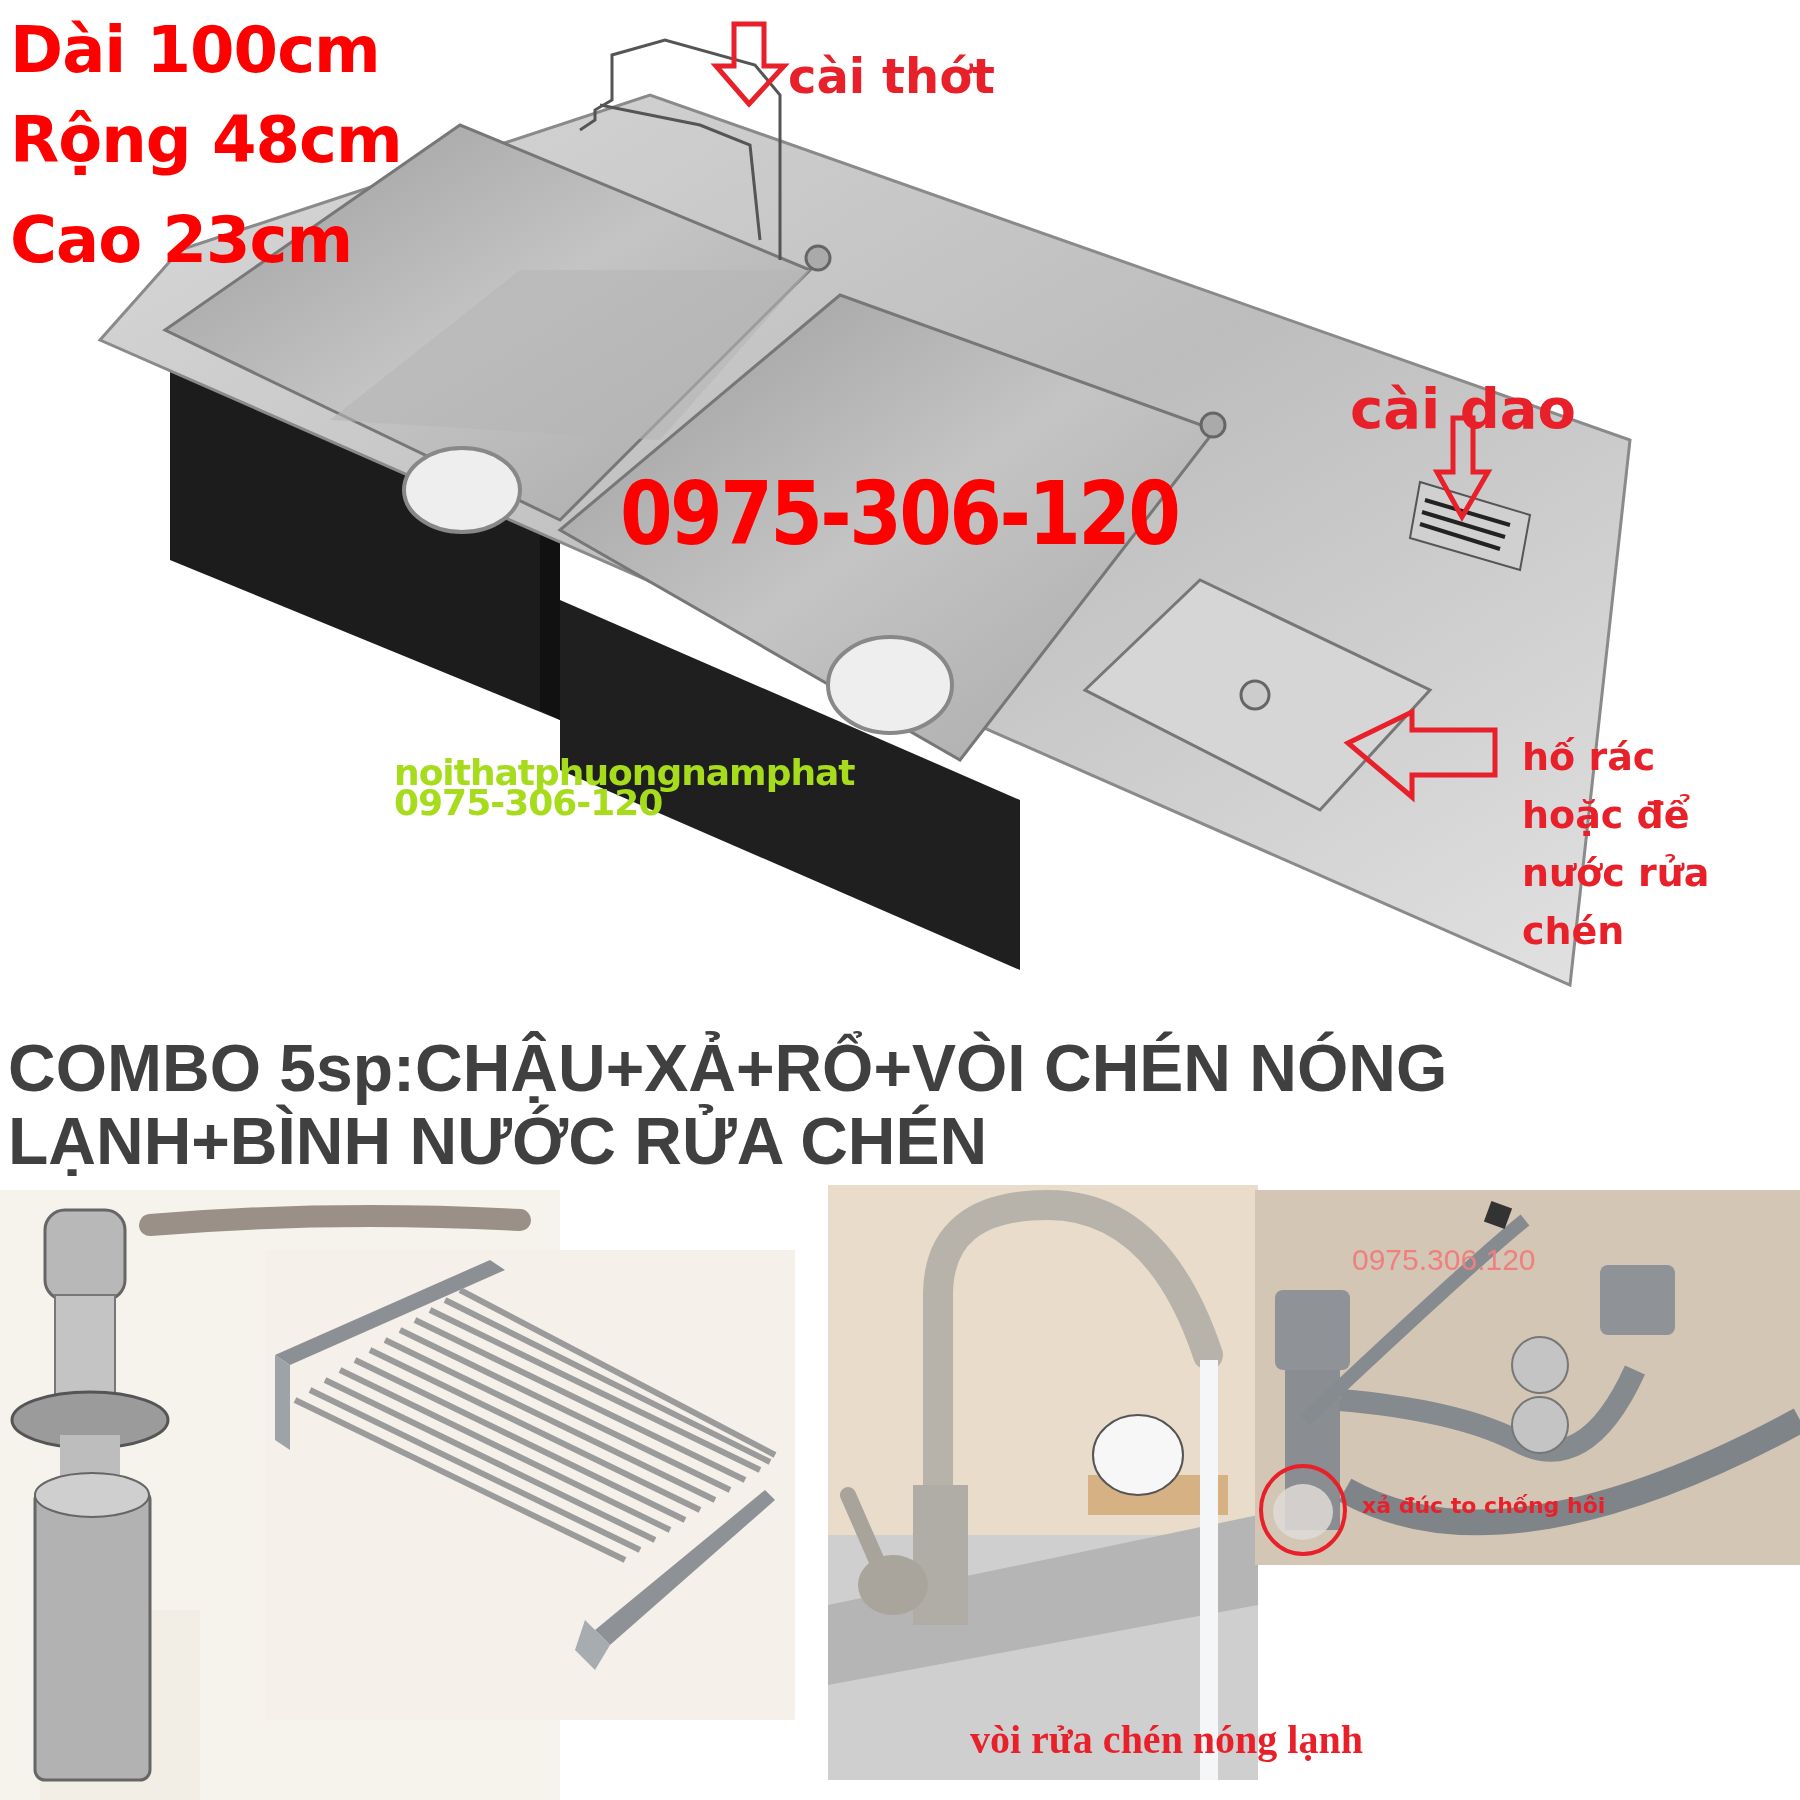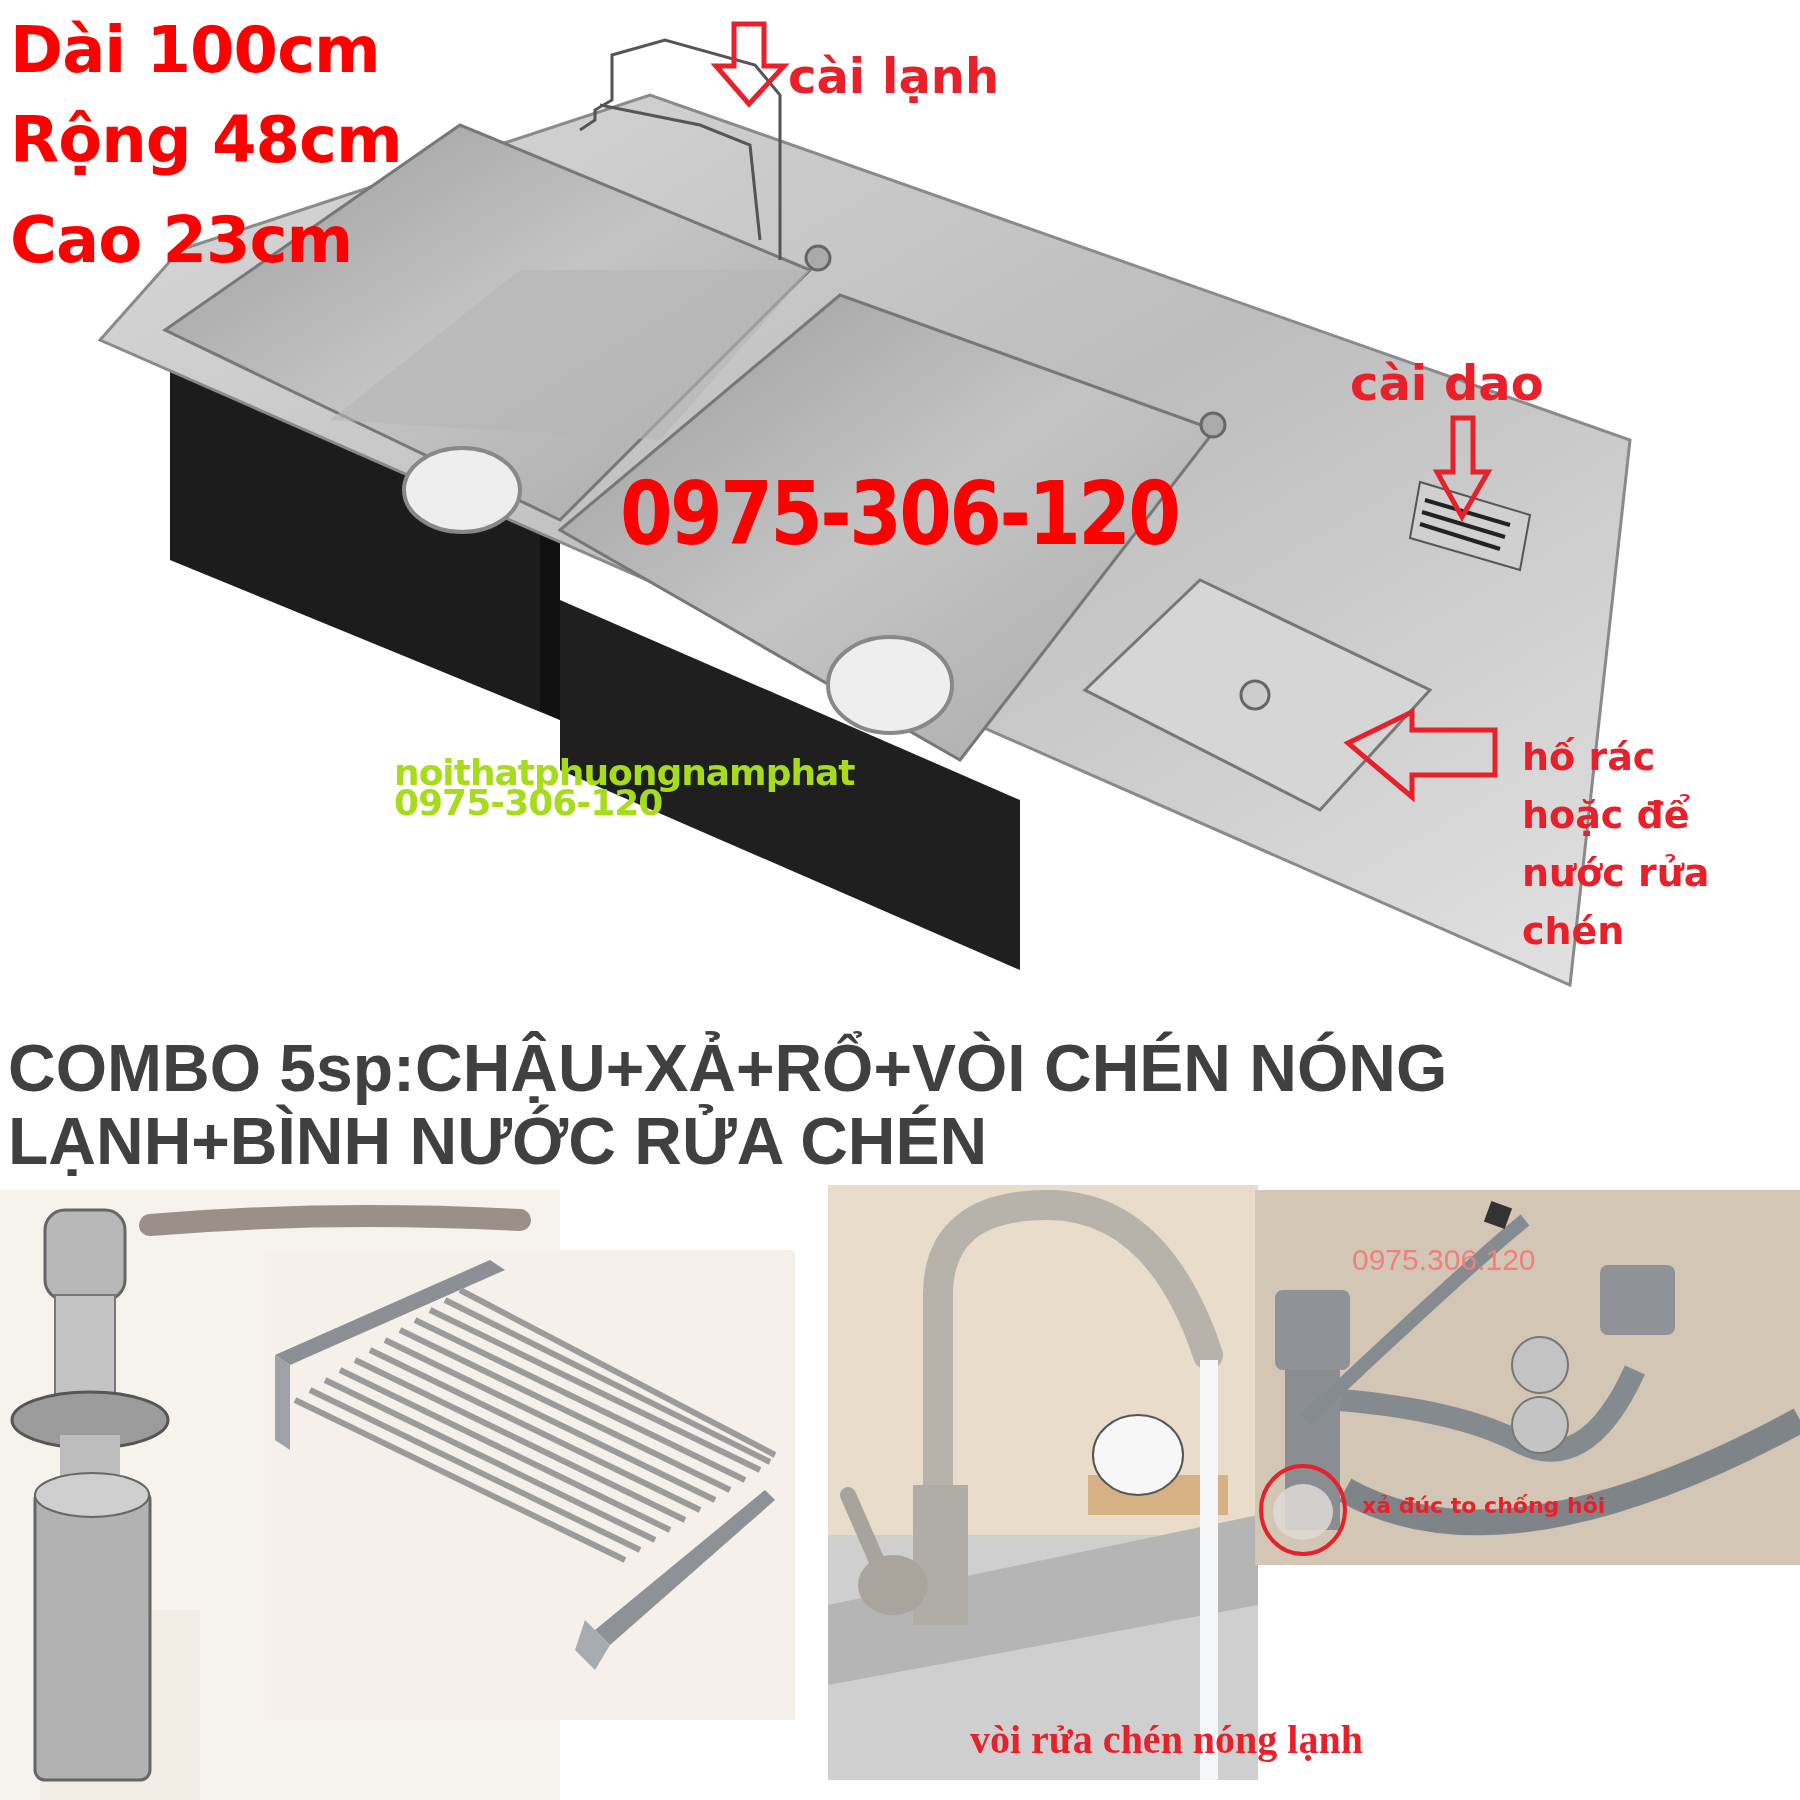--- a/index.html
+++ b/index.html
@@ -69,22 +69,22 @@
     <polygon points="1453,418 1473,418 1473,472 1488,472 1462,517 1437,472 1453,472" fill="none" stroke="#e8202a" stroke-width="5"></polygon>
 
     <polygon points="1348,743 1412,712 1412,730 1495,730 1495,775 1412,775 1412,797" fill="none" stroke="#e8202a" stroke-width="5"></polygon>
   </svg>
 </div>
 
 <div class="abs spec" style="top:18px;text-align:center;">Dài 100cm</div>
 <div class="abs spec" style="top:108px;">Rộng 48cm</div>
 <div class="abs spec" style="top:208px;">Cao 23cm</div>
 
-<div class="abs callout" style="left:788px;top:48px;font-size:48px;">cài lạnh</div>
-<div class="abs callout" style="left:1350px;top:355px;font-size:48px;">cài dao</div>
+<div class="abs callout" style="left:788px;top:48px;font-size:48px;">cài thớt</div>
+<div class="abs callout" style="left:1350px;top:376px;font-size:56px;">cài dao</div>
 <div class="abs callout" style="left:1522px;top:698px;font-size:38px;line-height:58px;margin-top:30px;">
   <div>hố rác</div>
   <div>hoặc để</div>
   <div>nước rửa</div>
   <div>chén</div>
 </div>
 
 <div class="abs phone-big">0975-306-120</div>
 <div class="abs watermark" style="top:727px;margin-top:28px;">noithatphuongnamphat</div>
 <div class="abs watermark" style="top:785px;">0975-306-120</div>

